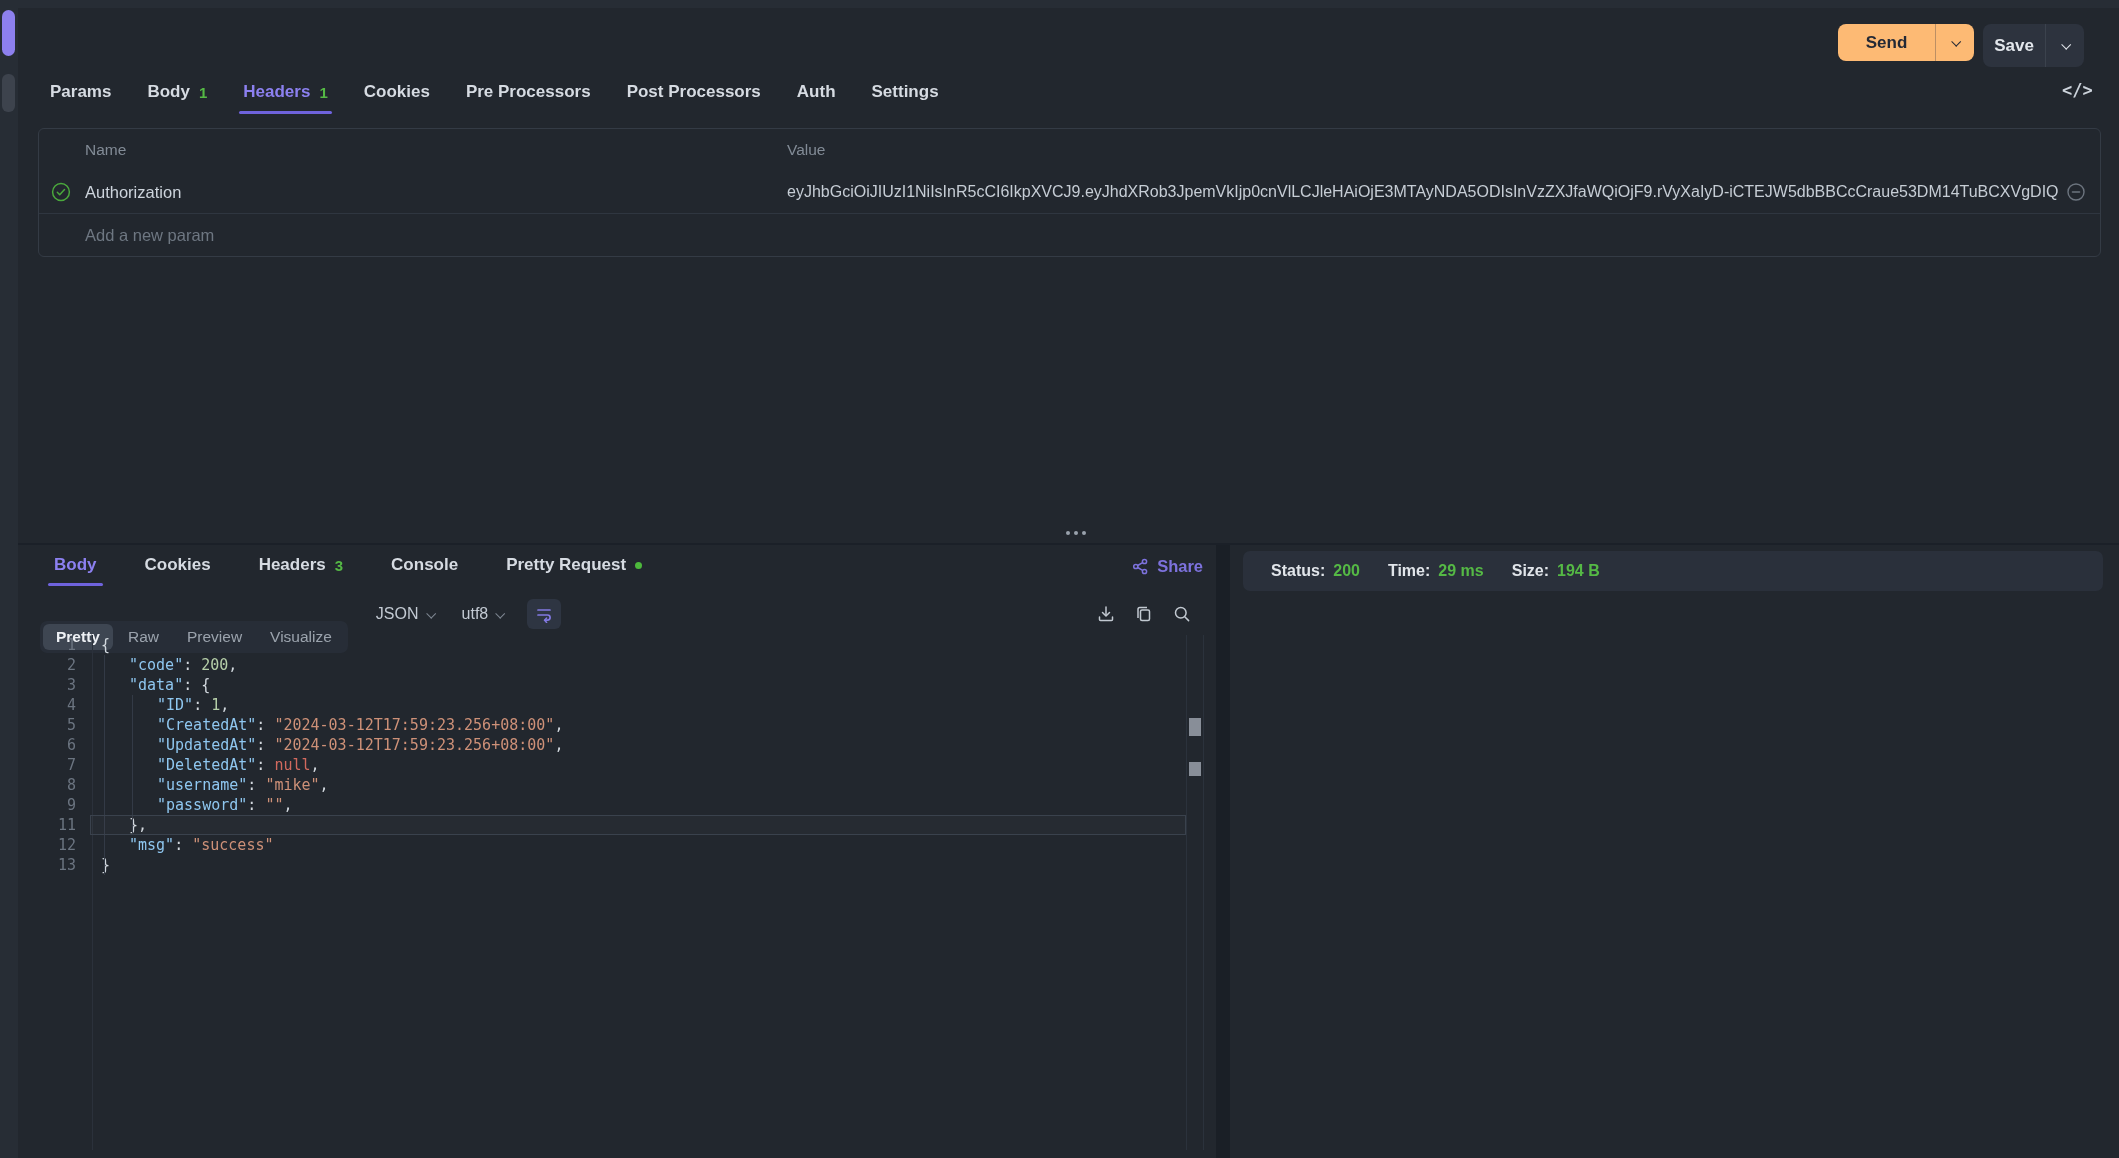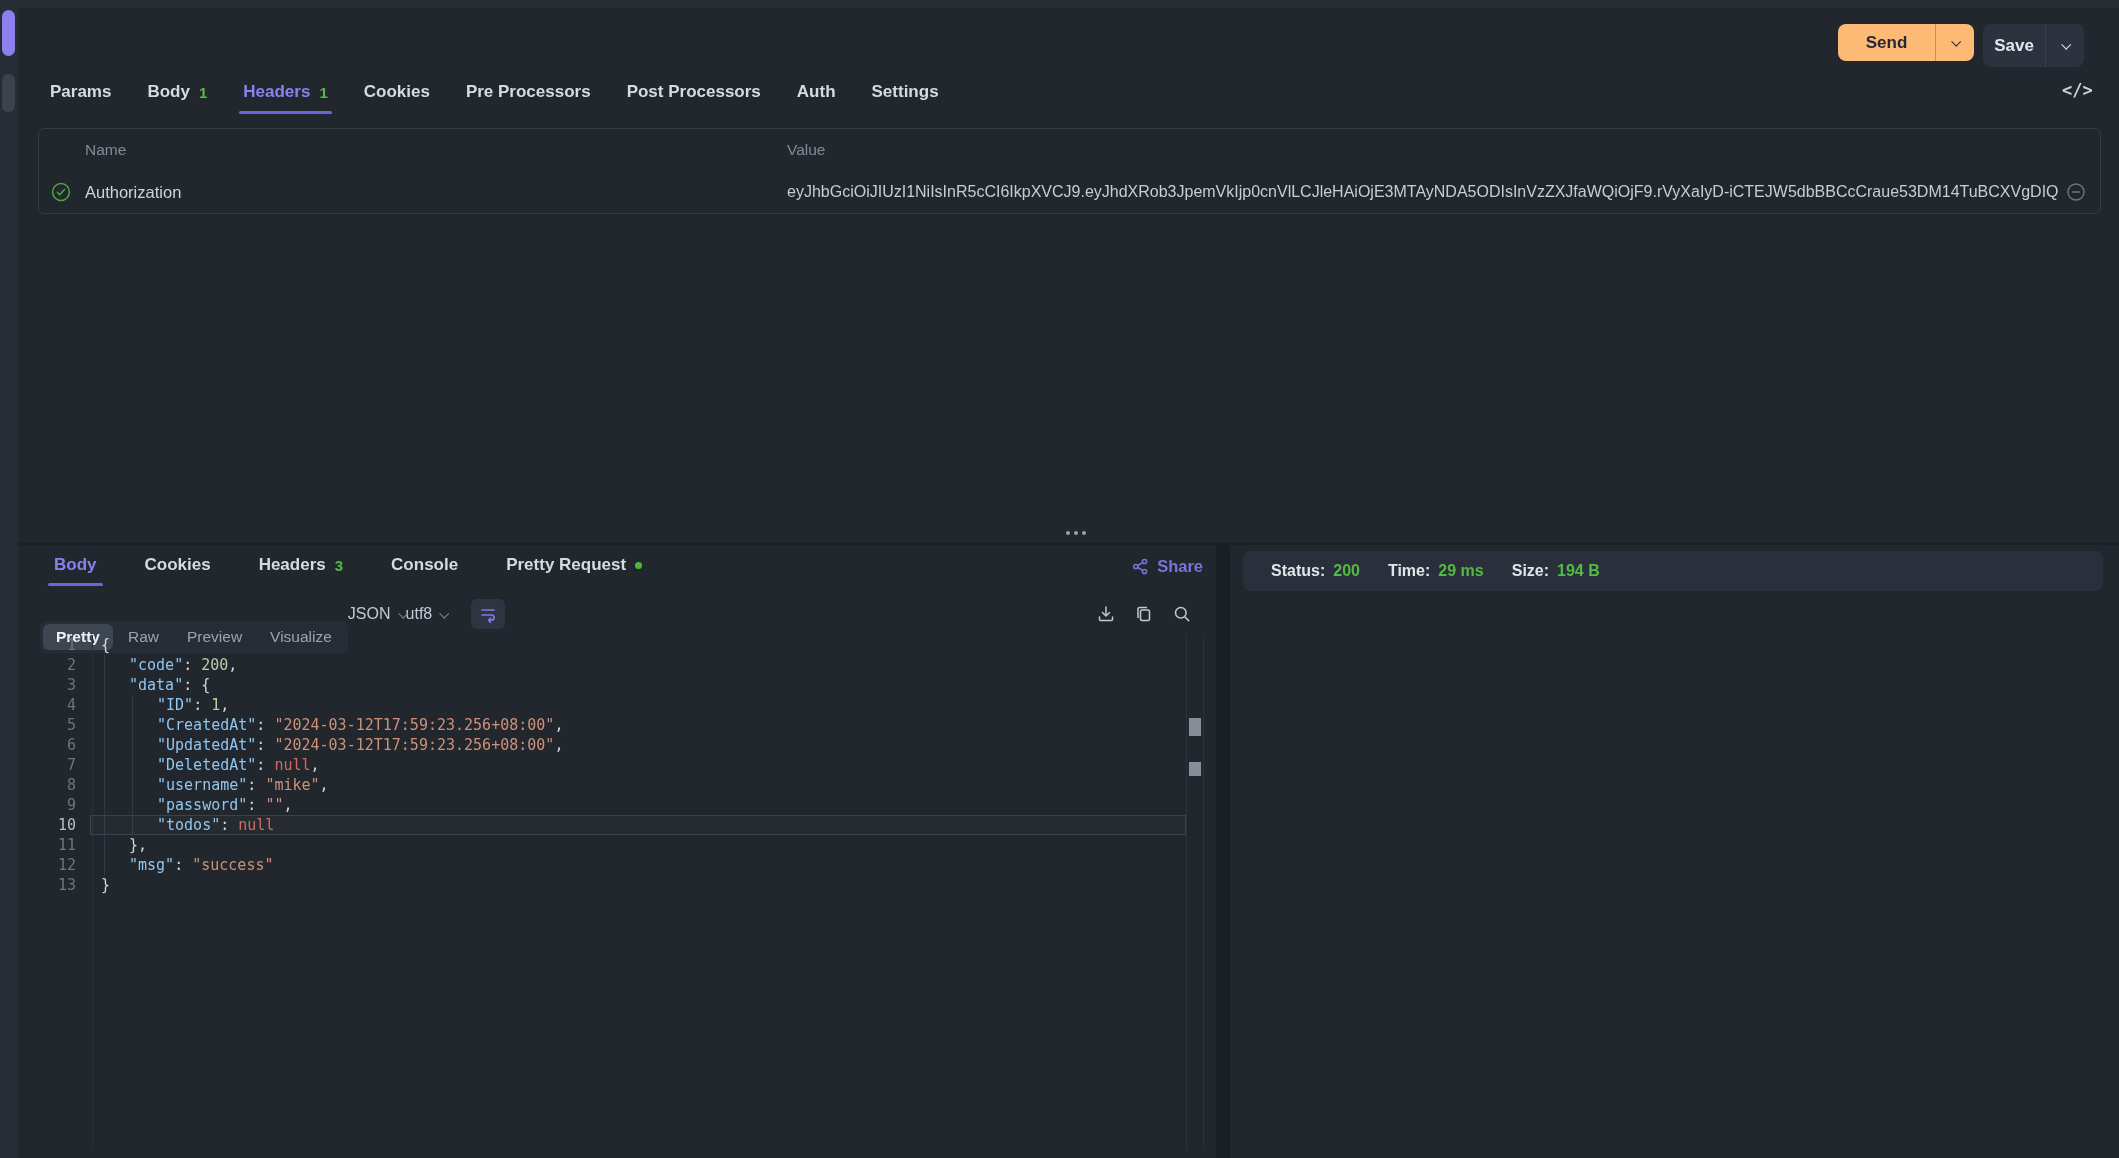--- a/index.html
+++ b/index.html
@@ -65,21 +65,21 @@
   .resp-tabs{position:absolute;left:36px;top:10px;display:flex;gap:48px;font-size:17px;font-weight:600;color:#d6dbe2;}
   .resp-tabs .tab.active::after{bottom:-11px;left:-6px;right:-6px;}
   .dot-green{width:7px;height:7px;border-radius:50%;background:#4db83c;}
   .share-btn{position:absolute;right:13px;top:12px;display:flex;align-items:center;gap:8px;color:#7d72dd;
              font-size:16.5px;font-weight:600;cursor:pointer;}
 
   .viewer-bar{position:absolute;left:22px;top:52px;height:34px;display:flex;align-items:center;}
   .mode-group{display:flex;background:#272d37;border-radius:7px;padding:3px;gap:2px;margin-top:46px;}
   .mode{padding:4px 13px;font-size:15.5px;color:#9ba3ad;border-radius:6px;cursor:pointer;}
   .mode.active{background:#3e4652;color:#eef1f5;font-weight:600;}
-  .dd{display:flex;align-items:center;gap:8px;color:#c3cad3;font-size:16px;cursor:pointer;}
+  .dd{margin-left:28px;display:flex;align-items:center;gap:8px;color:#c3cad3;font-size:16px;cursor:pointer;}
   .dd .chev.sm{color:#7e8793;}
   .wrap-btn{margin-left:24px;width:34px;height:30px;background:#2e3542;border-radius:6px;display:flex;
             align-items:center;justify-content:center;color:#8379e2;cursor:pointer;}
   .viewer-icons{position:absolute;top:52px;right:24px;height:34px;display:flex;gap:18px;align-items:center;color:#c2c9d1;}
   .vicon{width:20px;height:20px;cursor:pointer;}
 
   
   .editor{position:absolute;left:0;top:90px;right:0;bottom:0;}
   .code-line{display:flex;height:20px;line-height:20px;font-family:"DejaVu Sans Mono",monospace;font-size:15px;}
   .gutter-num{width:58px;text-align:right;color:#6b7480;flex:none;user-select:none;}
@@ -176,20 +176,23 @@
               <path d="M6.3 10.3l2.4 2.4 4.8-5.2" fill="none" stroke="#4aa83c" stroke-width="1.5" stroke-linecap="round" stroke-linejoin="round"></path>
             </svg></span>
           <span class="h-cell cell-name row-name">Authorization</span>
           <span class="h-cell cell-value row-value">eyJhbGciOiJIUzI1NiIsInR5cCI6IkpXVCJ9.eyJhdXRob3JpemVkIjp0cnVlLCJleHAiOjE3MTAyNDA5ODIsInVzZXJfaWQiOjF9.rVyXaIyD-iCTEJW5dbBBCcCraue53DM14TuBCXVgDIQ</span>
           <span class="row-remove"><svg width="20" height="20" viewBox="0 0 20 20">
               <circle cx="10" cy="10" r="8" fill="none" stroke="#79828d" stroke-width="1.4"></circle>
               <path d="M6.5 10h7" stroke="#79828d" stroke-width="1.6" stroke-linecap="round"></path>
             </svg></span>
         </div>
       </div>
+    <div class="h-row">
+      <span class="h-cell add-text cell-name">Add a new param</span>
+    </div>
   </div>
 
   <div class="abs seam"></div>
   <div class="abs split-dots">
       <i></i>
       <i></i>
       <i></i>
     </div>
 
   <div class="abs resp-left">
@@ -294,24 +297,20 @@
             <span class="code-text"><span class="tk-k">"DeletedAt"</span><span class="tk-p">: </span><span class="tk-u">null</span><span class="tk-p">,</span></span>
           </div>
           <div class="code-line i2">
             <span class="gutter-num">8</span>
             <span class="code-text"><span class="tk-k">"username"</span><span class="tk-p">: </span><span class="tk-s">"mike"</span><span class="tk-p">,</span></span>
           </div>
           <div class="code-line i2">
             <span class="gutter-num">9</span>
             <span class="code-text"><span class="tk-k">"password"</span><span class="tk-p">: </span><span class="tk-s">""</span><span class="tk-p">,</span></span>
           </div>
-          <div class="code-line i2 current">
-            <span class="gutter-num">10</span>
-            <span class="code-text"><span class="tk-k">"todos"</span><span class="tk-p">: </span><span class="tk-u">null</span></span>
-          </div>
           <div class="code-line i1">
             <span class="gutter-num">11</span>
             <span class="code-text"><span class="tk-p">},</span></span>
           </div>
           <div class="code-line i1">
             <span class="gutter-num">12</span>
             <span class="code-text"><span class="tk-k">"msg"</span><span class="tk-p">: </span><span class="tk-s">"success"</span></span>
           </div>
           <div class="code-line i0">
             <span class="gutter-num">13</span>

